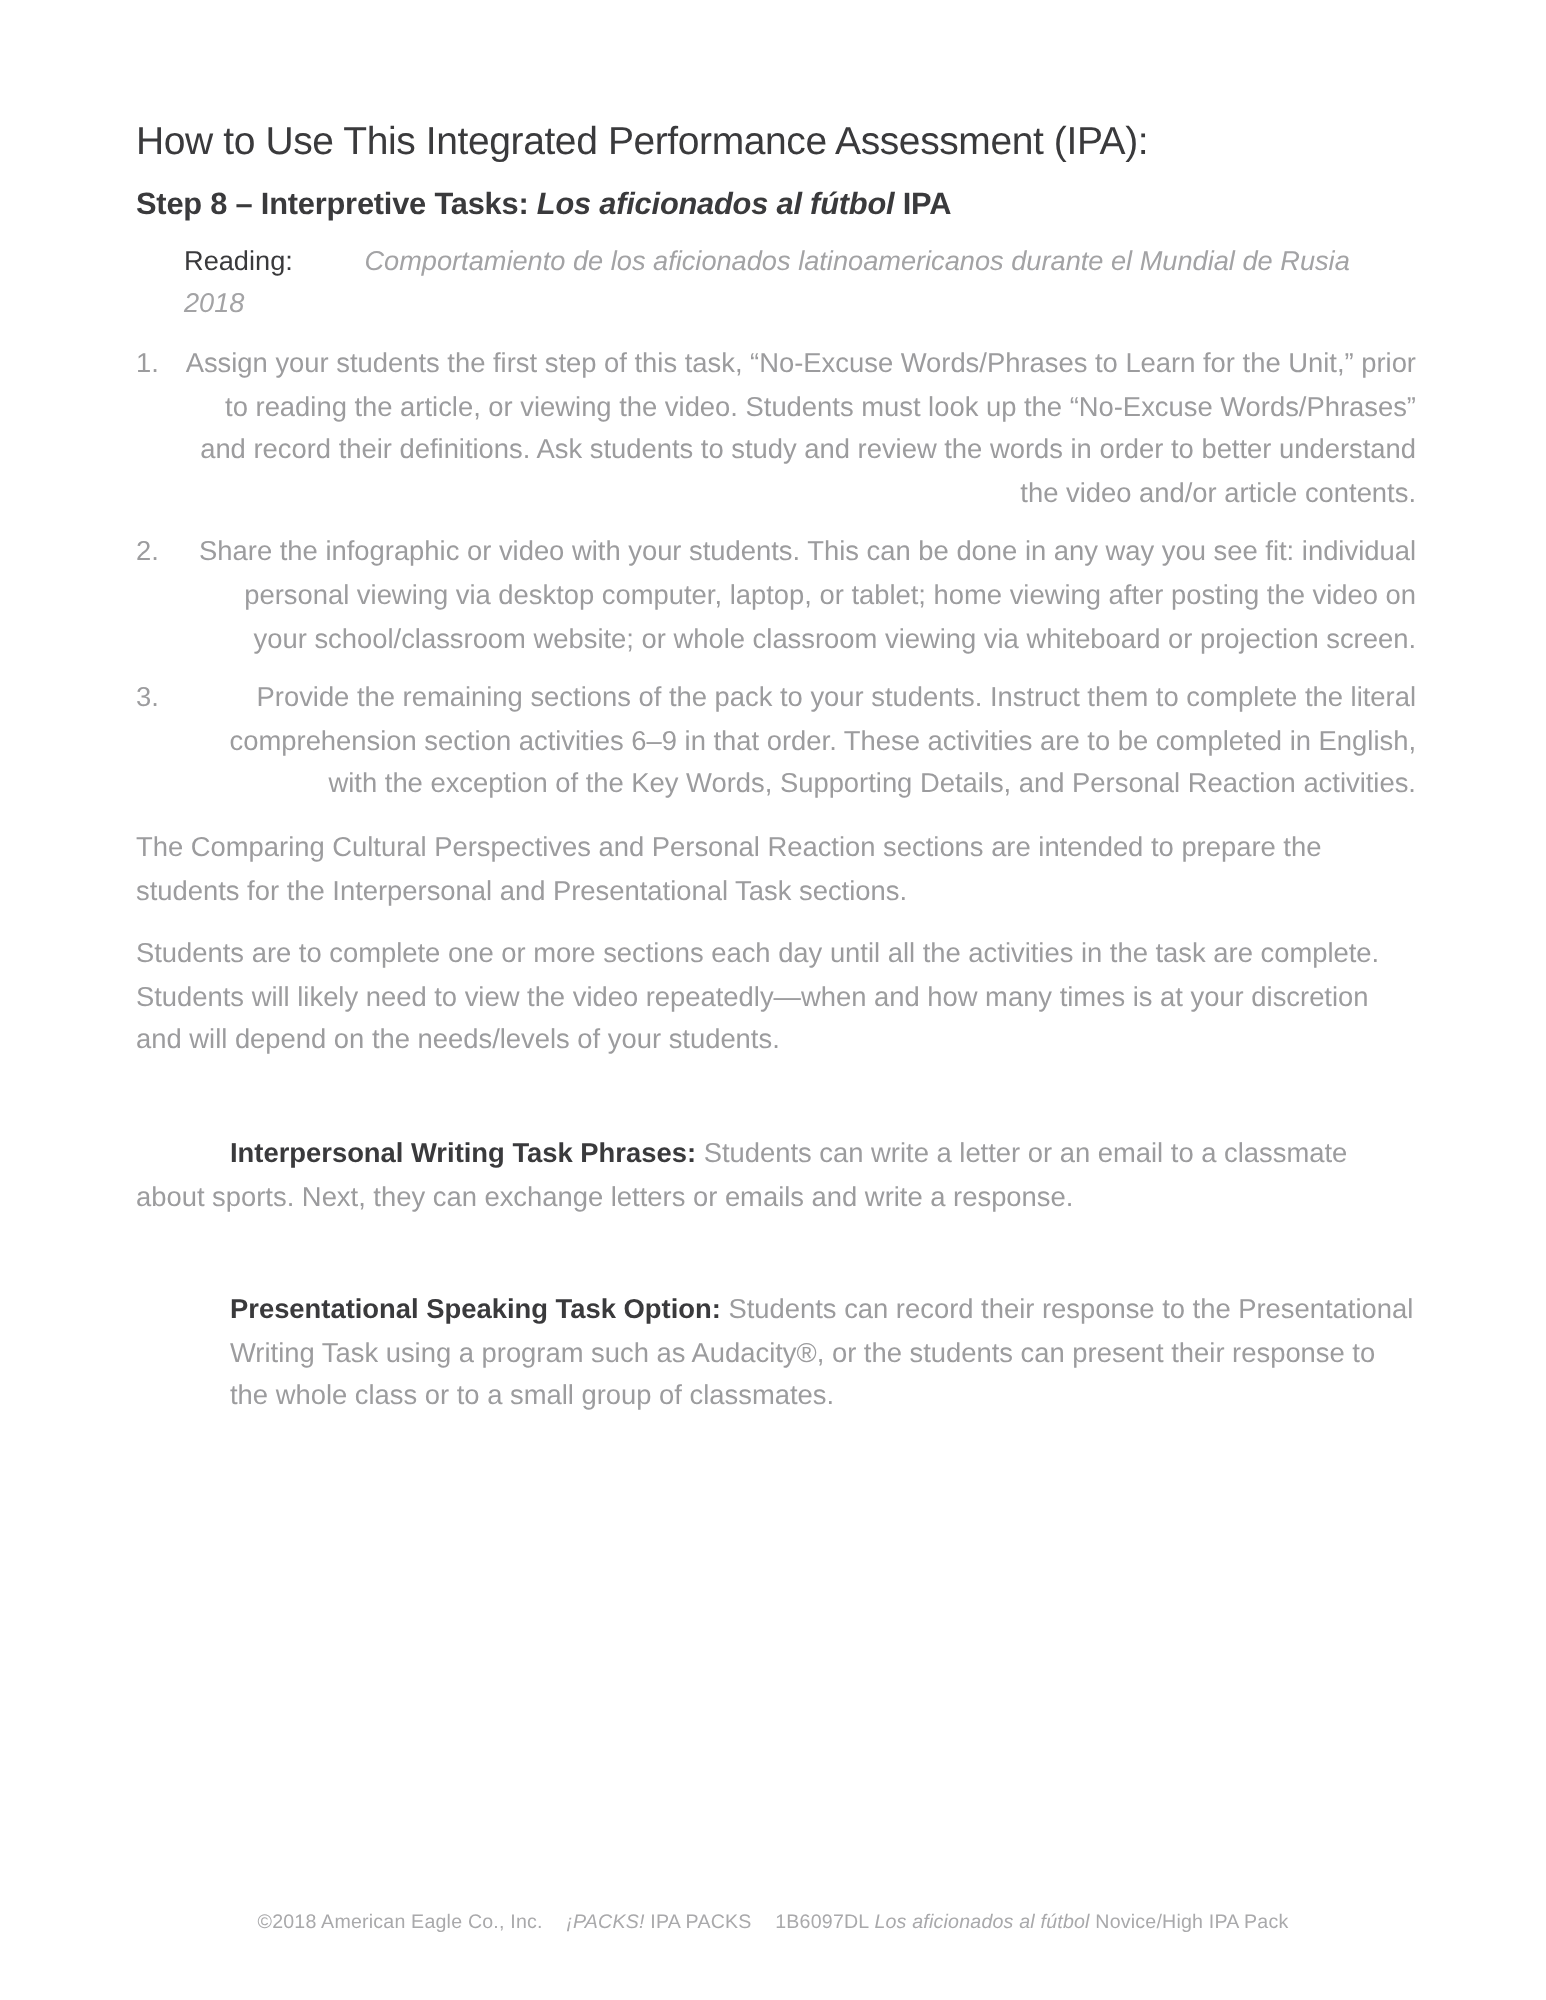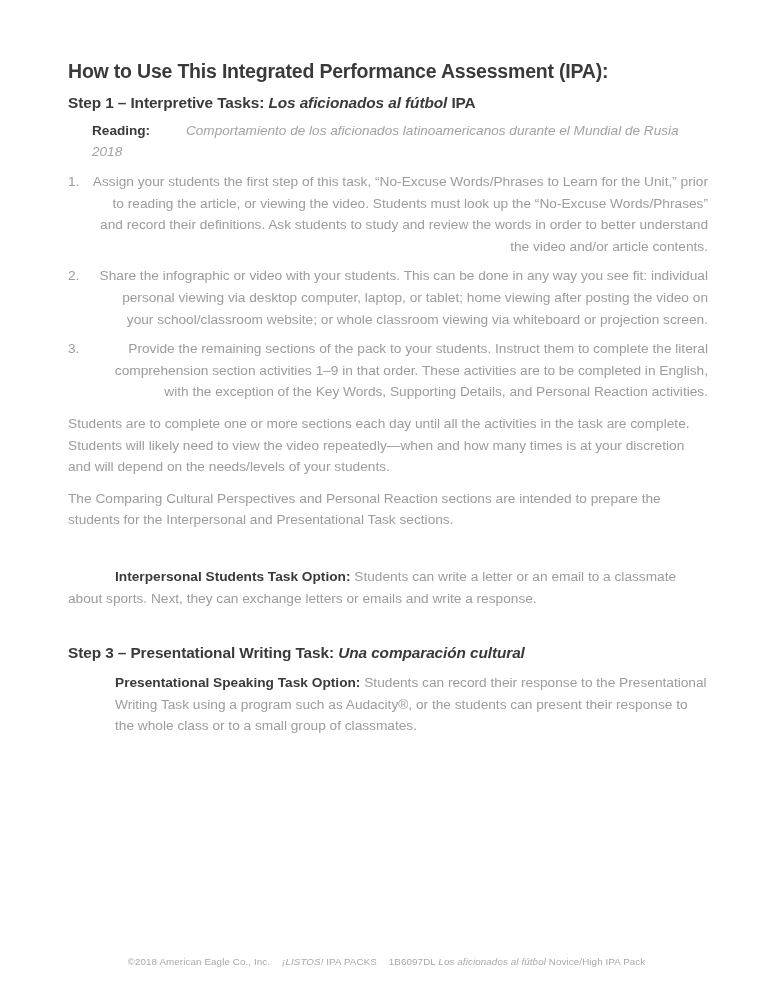--- a/index.html
+++ b/index.html
@@ -15,38 +15,38 @@
   }
   .content {
     position: absolute;
     top: 60px;
     left: 68px;
     width: 640px;
   }
   .doc-title {
     margin: 0 0 11px 0;
     font-size: 19.5px;
-    font-weight: 700;
+    font-weight: 400;
     letter-spacing: -0.2px;
     color: #3a3a3c;
   }
   .step-heading {
     margin: 0 0 8px 0;
     font-size: 15.4px;
     font-weight: 700;
     letter-spacing: -0.1px;
     color: #3a3a3c;
   }
   .step-heading em { font-style: italic; }
   .meta-line {
     margin: 0 0 5px 24px;
     font-size: 13.6px;
     line-height: 21px;
   }
-  .meta-label { font-weight: 700; color: #3a3a3c; text-align: center; }
+  .meta-label { font-weight: 400; color: #3a3a3c; text-align: center; }
   .meta-text { font-style: italic; color: #a3a3a5; margin-left: 32px; }
   .body-gray { color: #9c9c9e; font-size: 13.7px; line-height: 21.6px; }
   .num-list { margin: 9px 0 0 0; padding: 0; list-style: none; }
   .num-list li { display: flex; margin: 0 0 8px 0; }
   .num-list .num { flex: 0 0 24px; }
   .num-list .li-text { flex: 1; text-align: right; }
   .para { margin: 10px 0 0 0; }
   .section { margin-top: 35px; }
   .option-para { margin: 10px 0 0 0; text-indent: 47px; }
   .option-block { margin: 10px 0 0 47px; }
@@ -67,70 +67,66 @@
 </head>
 <body>
 
 <div class="page">
   <div class="content">
 
     <h1 class="doc-title">How to Use This Integrated Performance Assessment (IPA):</h1>
 
     <div>
       <h2 class="step-heading">
-        <span>Step 1 – Interpretive Tasks:</span>
+        <span>Step 8 – Interpretive Tasks:</span>
         <em>Los aficionados al fútbol</em>
         <span>IPA</span>
       </h2>
 
       <div class="meta-line">
         <span class="meta-label">Reading:</span>
         <span class="meta-text">Comportamiento de los aficionados latinoamericanos durante el Mundial de Rusia 2018</span>
       </div>
 
       <ol class="num-list body-gray">
         <li>
           <span class="num">1.</span>
           <span class="li-text">Assign your students the first step of this task, “No-Excuse Words/Phrases to Learn for the Unit,” prior to reading the article, or viewing the video. Students must look up the “No-Excuse Words/Phrases” and record their definitions. Ask students to study and review the words in order to better understand the video and/or article contents.</span>
         </li>
         <li>
           <span class="num">2.</span>
           <span class="li-text">Share the infographic or video with your students. This can be done in any way you see fit: individual personal viewing via desktop computer, laptop, or tablet; home viewing after posting the video on your school/classroom website; or whole classroom viewing via whiteboard or projection screen.</span>
         </li>
         <li>
           <span class="num">3.</span>
-          <span class="li-text">Provide the remaining sections of the pack to your students. Instruct them to complete the literal comprehension section activities 1–9 in that order. These activities are to be completed in English, with the exception of the Key Words, Supporting Details, and Personal Reaction activities.</span>
+          <span class="li-text">Provide the remaining sections of the pack to your students. Instruct them to complete the literal comprehension section activities 6–9 in that order. These activities are to be completed in English, with the exception of the Key Words, Supporting Details, and Personal Reaction activities.</span>
         </li>
       </ol>
 
+      <p class="para body-gray">The Comparing Cultural Perspectives and Personal Reaction sections are intended to prepare the students for the Interpersonal and Presentational Task sections.</p>
       <p class="para body-gray">Students are to complete one or more sections each day until all the activities in the task are complete. Students will likely need to view the video repeatedly—when and how many times is at your discretion and will depend on the needs/levels of your students.</p>
-      <p class="para body-gray">The Comparing Cultural Perspectives and Personal Reaction sections are intended to prepare the students for the Interpersonal and Presentational Task sections.</p>
     </div>
 
     <div class="section">
       <p class="option-para body-gray">
-        <span class="option-label">Interpersonal Students Task Option:</span>
+        <span class="option-label">Interpersonal Writing Task Phrases:</span>
         <span>Students can write a letter or an email to a classmate about sports. Next, they can exchange letters or emails and write a response.</span>
       </p>
     </div>
 
     <div class="section">
-      <h2 class="step-heading">
-        <span>Step 3 – Presentational Writing Task:</span>
-        <em>Una comparación cultural</em>
-      </h2>
       <p class="option-block body-gray">
         <span class="option-label">Presentational Speaking Task Option:</span>
         <span>Students can record their response to the Presentational Writing Task using a program such as Audacity®, or the students can present their response to the whole class or to a small group of classmates.</span>
       </p>
     </div>
 
   </div>
 
   <div class="footer">
     <span class="gap">©2018 American Eagle Co., Inc.</span>
-    <span class="it">¡LISTOS!</span>
+    <span class="it">¡PACKS!</span>
     <span class="gap">IPA PACKS</span>
     <span>1B6097DL</span>
     <span class="it">Los aficionados al fútbol</span>
     <span>Novice/High IPA Pack</span>
   </div>
 </div>
 
 </body></html>

